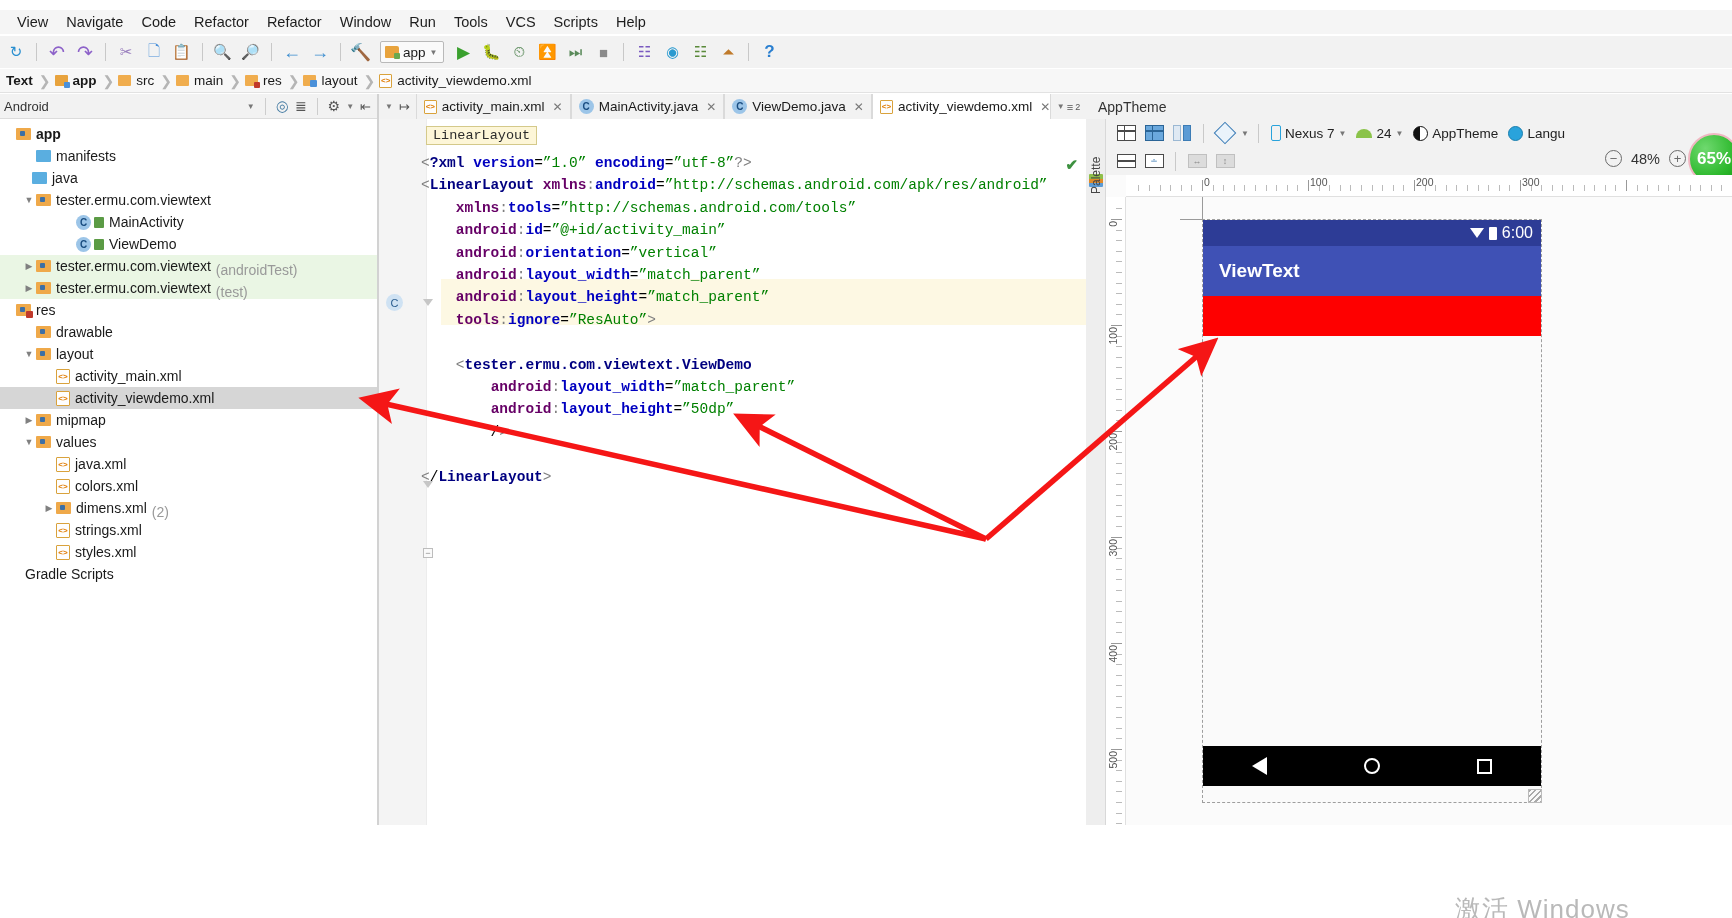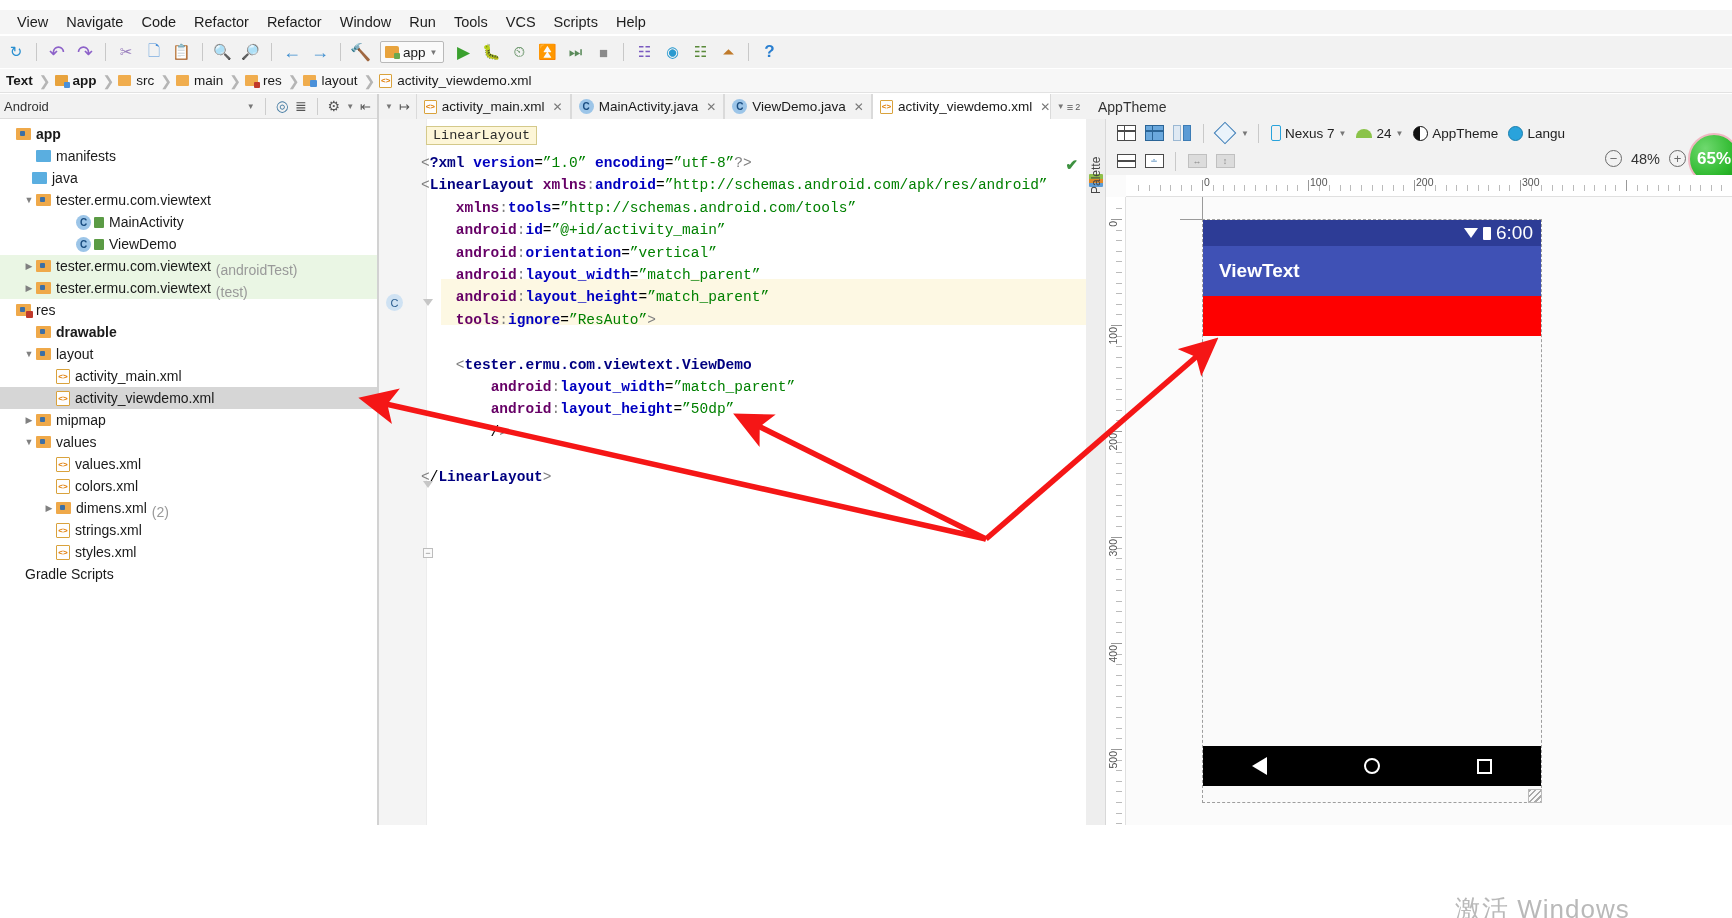--- a/index.html
+++ b/index.html
@@ -262,21 +262,21 @@
   .device {
     position: absolute; left: 96px; top: 44px; width: 340px; height: 584px;
     background: #fafafa; border: 1px dashed #9e9e9e;
   }
   .statusbar {
     height: 26px; background: #2d3c96; display: flex; align-items: center;
     justify-content: flex-end; padding-right: 8px; gap: 5px;
   }
   .sb-wifi { width: 0; height: 0; border-left: 7px solid transparent; border-right: 7px solid transparent; border-top: 10px solid #fff; }
   .sb-bat { width: 8px; height: 13px; background: #fff; border-radius: 1px; }
-  .sb-time { color: #fff; font-size: 19px; }
+  .sb-time { color: #fff; font-size: 16px; }
   .appbar {
     height: 50px; background: #3f51b5; display: flex; align-items: center; padding-left: 16px;
     color: #ffffff; font-size: 19px; font-weight: bold;
   }
   .redblock { height: 40px; background: #fe0000; }
   .devbody { height: 410px; background: #fafafa; }
   .navbar {
     height: 40px; background: #000000; display: flex; align-items: center;
     justify-content: space-around; color: #fff;
   }
@@ -477,21 +477,21 @@
       </div>
       <div class="row" style="padding-left: 2px;">
         <span class="arrow"></span>
         <span class="icn">
           <span class="fold-org resb" style="position:relative">
             <span class="dot"></span>
           </span>
         </span>
         <span class="lbl">res</span>
       </div>
-      <div class="row" style="padding-left: 22px; font-weight: bold;">
+      <div class="row" style="padding-left: 22px;">
         <span class="arrow"></span>
         <span class="icn">
           <span class="fold-org" style="position:relative">
             <span class="dot"></span>
           </span>
         </span>
         <span class="lbl">drawable</span>
       </div>
       <div class="row" style="padding-left: 22px;">
         <span class="arrow">▼</span>
@@ -532,21 +532,21 @@
             <span class="dot"></span>
           </span>
         </span>
         <span class="lbl">values</span>
       </div>
       <div class="row" style="padding-left: 42px;">
         <span class="arrow"></span>
         <span class="icn">
           <span class="xml-icn">&lt;&gt;</span>
         </span>
-        <span class="lbl">values.xml</span>
+        <span class="lbl">java.xml</span>
       </div>
       <div class="row" style="padding-left: 42px;">
         <span class="arrow"></span>
         <span class="icn">
           <span class="xml-icn">&lt;&gt;</span>
         </span>
         <span class="lbl">colors.xml</span>
       </div>
       <div class="row" style="padding-left: 42px;">
         <span class="arrow">▶</span>

